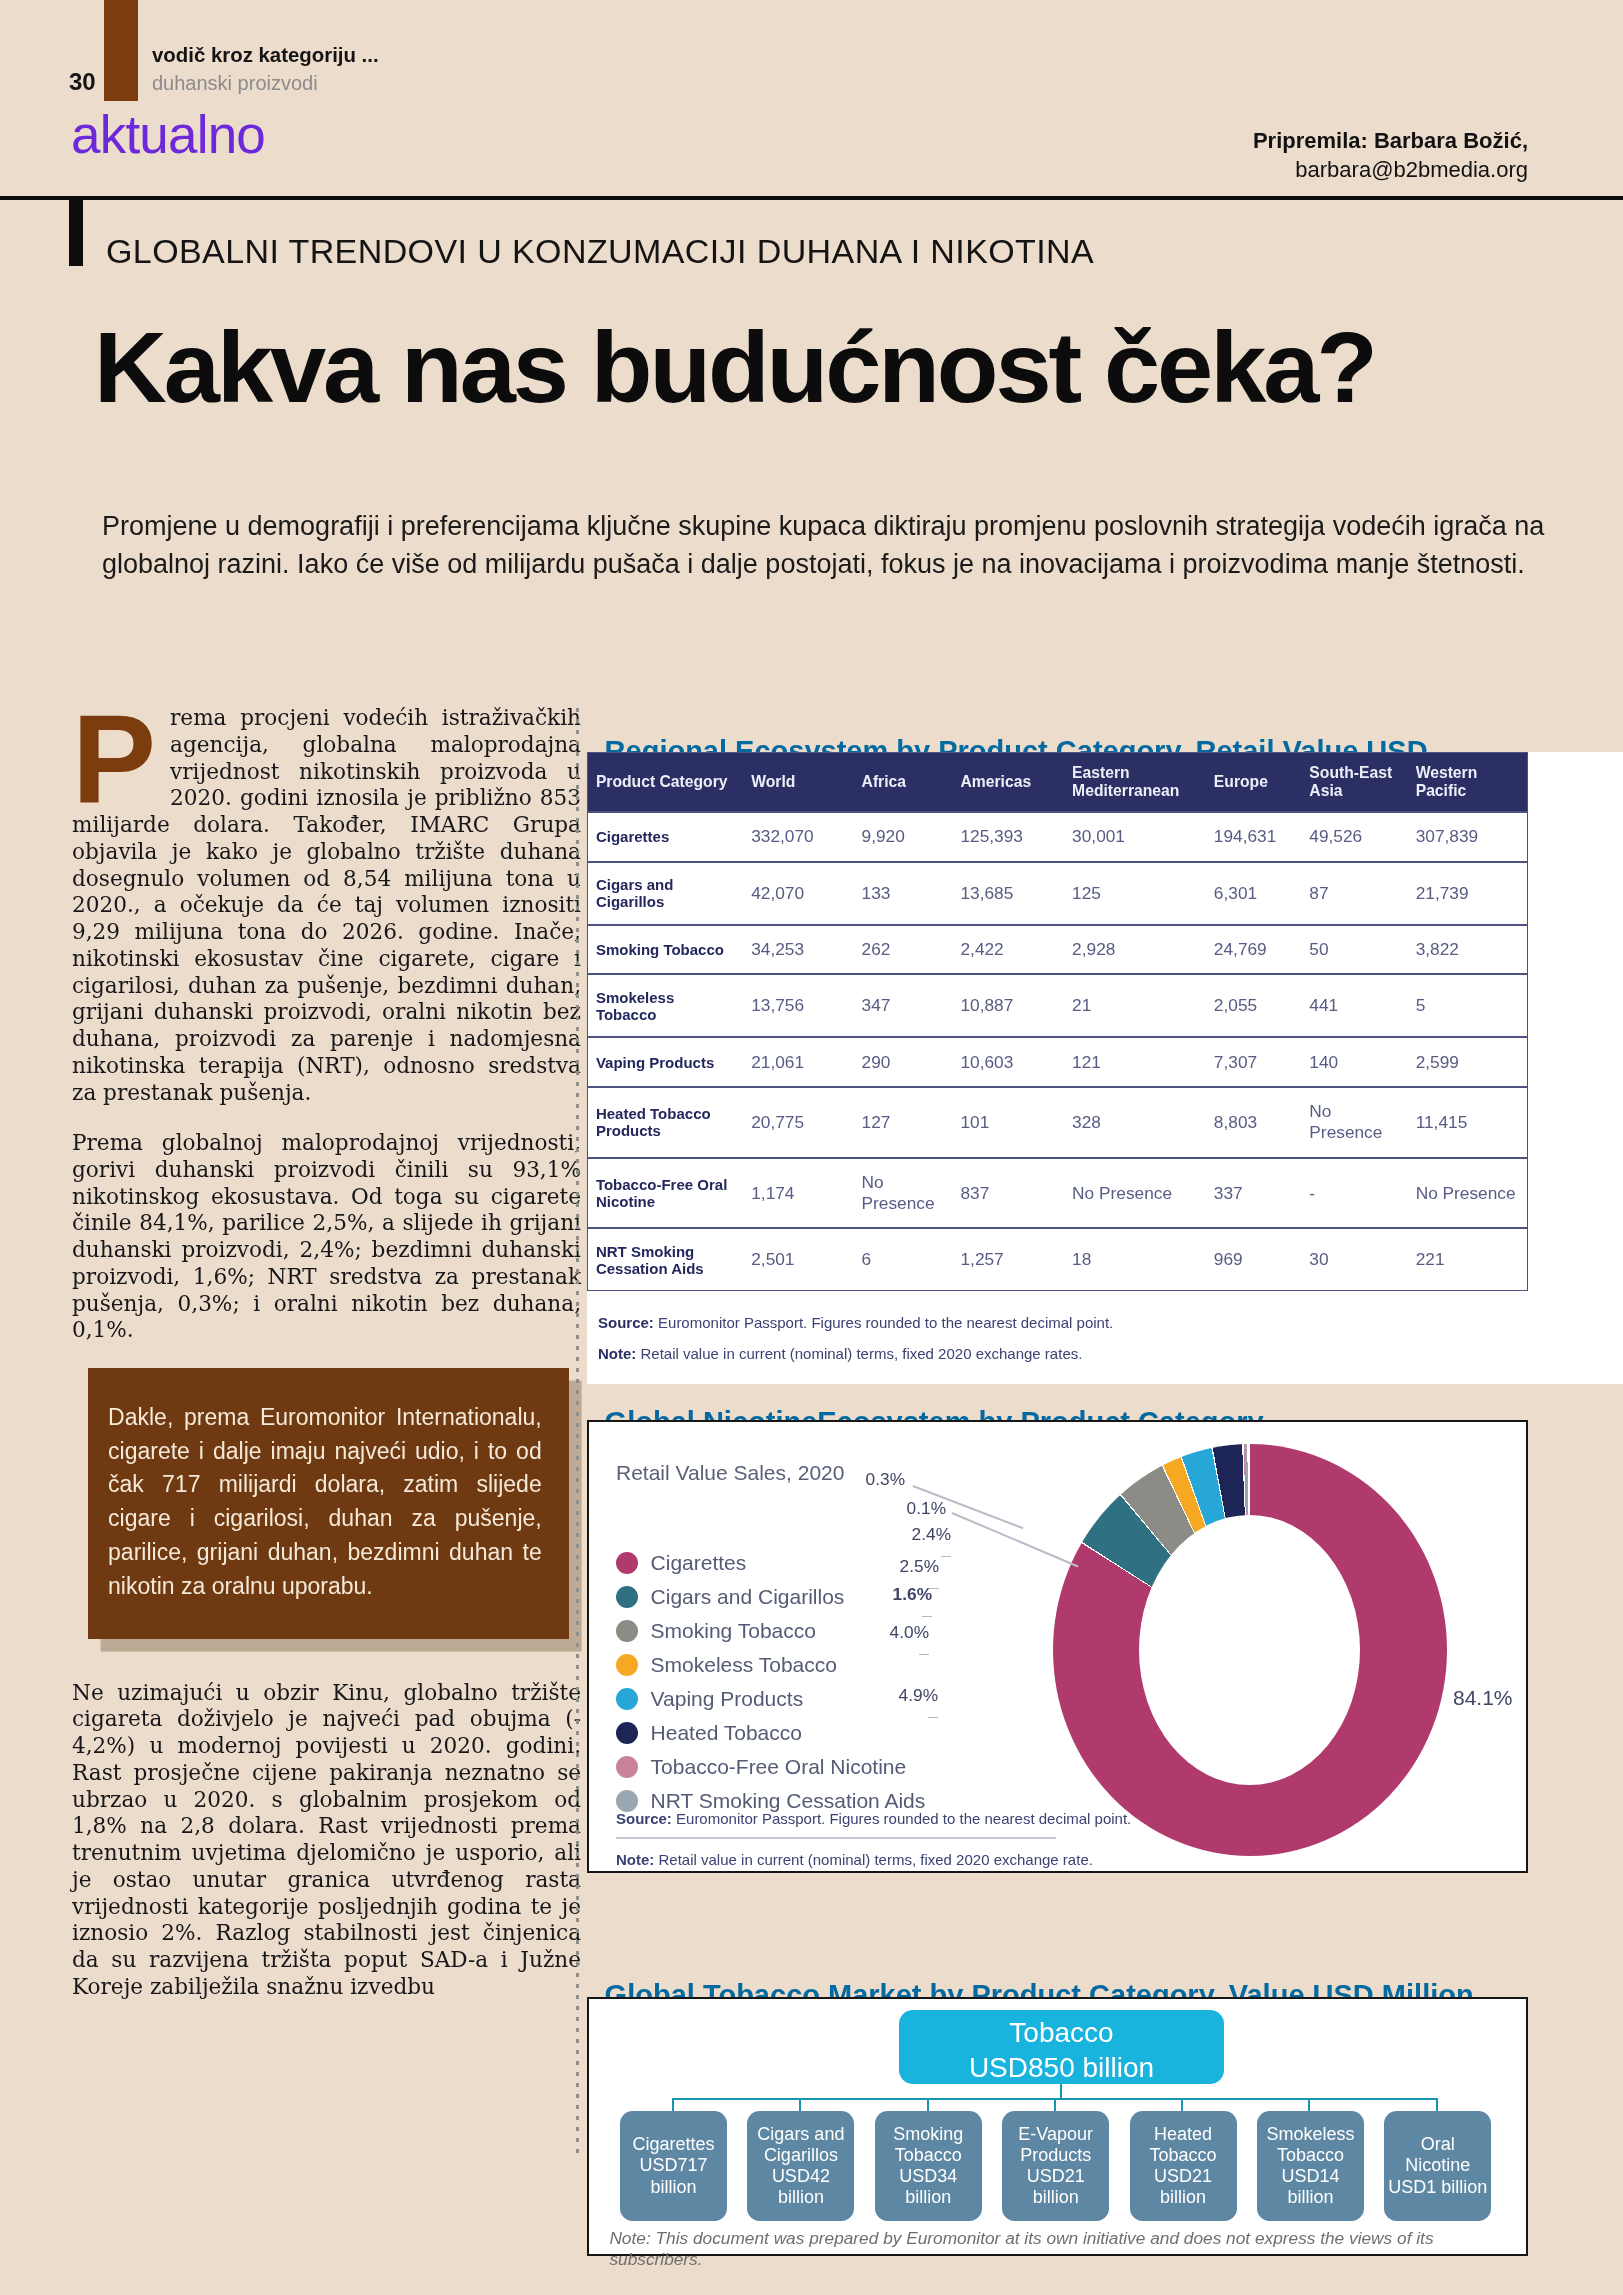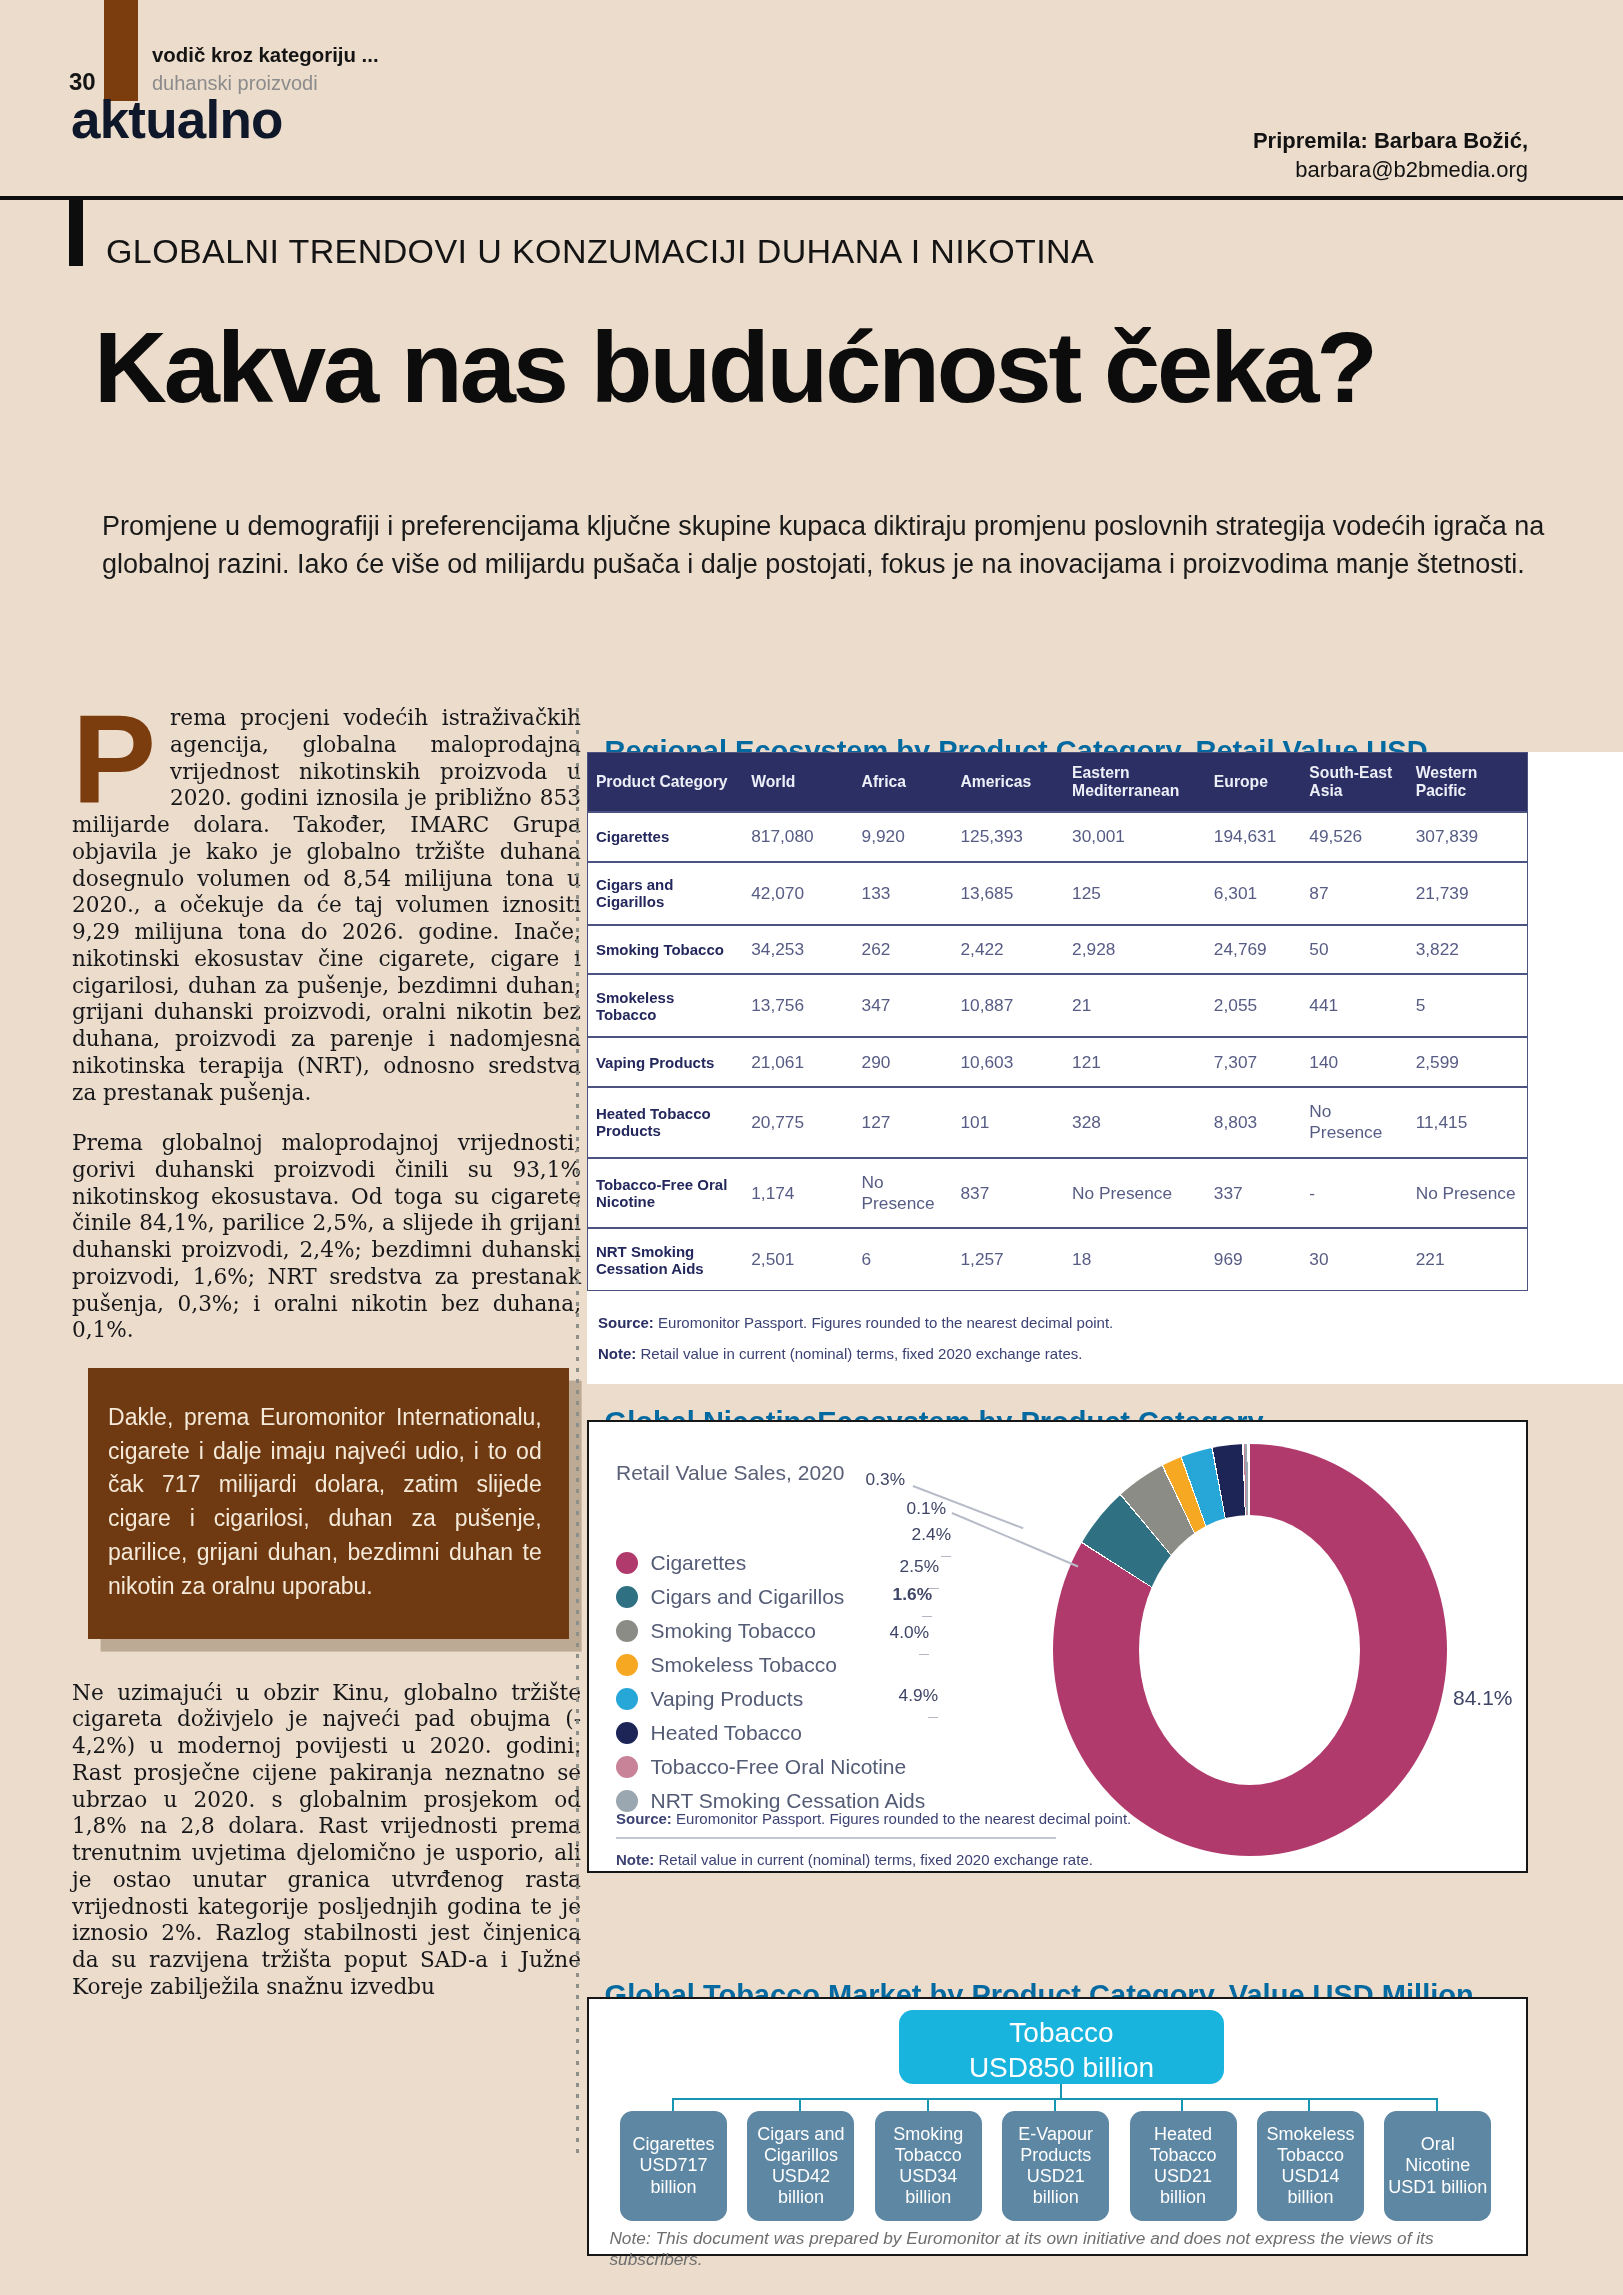--- a/index.html
+++ b/index.html
@@ -9,21 +9,21 @@
     width:1623px;height:2295px;
     background:var(--page-bg,#ecdccc);
     font-family:"Liberation Sans",sans-serif;
     overflow:hidden;
   }
   
   .pageno{position:absolute;left:69px;top:68px;font-size:24px;font-weight:bold;color:#141414;}
   .brand-rect{position:absolute;left:104px;top:0;width:34px;height:101px;background:var(--brown,#7c3d0e);}
   .kicker-bold{position:absolute;left:152px;top:44px;font-size:20.4px;font-weight:bold;color:#141414;}
   .kicker-sub{position:absolute;left:152px;top:72px;font-size:20px;color:#8b8b8b;}
-  .section-word{position:absolute;left:71px;top:89px;font-size:53px;font-weight:bold;letter-spacing:-0.8px;color:#0f172a;}
+  .section-word{position:absolute;left:71px;top:104px;font-size:53px;font-weight:normal;letter-spacing:-0.8px;color:#6d28d9;}
   .byline{position:absolute;right:95px;top:128px;text-align:right;}
   .byline .b1{font-size:22px;font-weight:bold;color:#121212;}
   .byline .b2{font-size:22px;color:#121212;margin-top:3.1px;}
   .rule{position:absolute;left:0;top:196px;width:1623px;height:3.9px;background:#0d0d0d;}
   .eyebrow-tab{position:absolute;left:69px;top:200px;width:14px;height:66px;background:#0d0d0d;}
   .eyebrow{position:absolute;left:106px;top:232px;font-size:34px;font-weight:400;color:#141414;letter-spacing:0.4px;}
   .headline{position:absolute;left:94px;top:314px;width:1500px;margin:0;font-size:101px;line-height:1.05;font-weight:bold;letter-spacing:-3.1px;color:#0c0c0c;}
   .lead{position:absolute;left:102px;top:507px;width:1461px;margin:0;font-size:27px;line-height:1.42;color:#1a1a1a;}
 
   
@@ -140,21 +140,21 @@
               <th class="c4">Americas</th>
               <th class="c5">Eastern Mediterranean</th>
               <th class="c6">Europe</th>
               <th class="c7">South-East Asia</th>
               <th class="c8">Western Pacific</th>
             </tr>
           </thead>
         <tbody id="tbl-body">
             <tr>
               <td class="cat">Cigarettes</td>
-              <td class="num">817,080</td>
+              <td class="num">332,070</td>
               <td class="num">9,920</td>
               <td class="num">125,393</td>
               <td class="num">30,001</td>
               <td class="num">194,631</td>
               <td class="num">49,526</td>
               <td class="num">307,839</td>
             </tr>
             <tr>
               <td class="cat">Cigars and Cigarillos</td>
               <td class="num">42,070</td>

